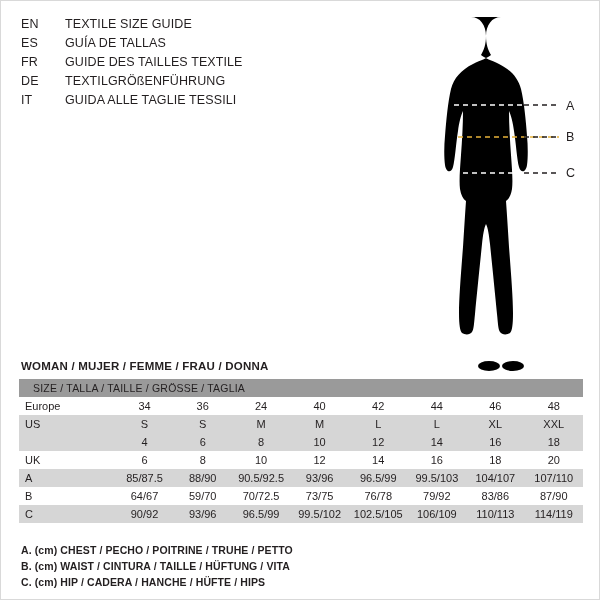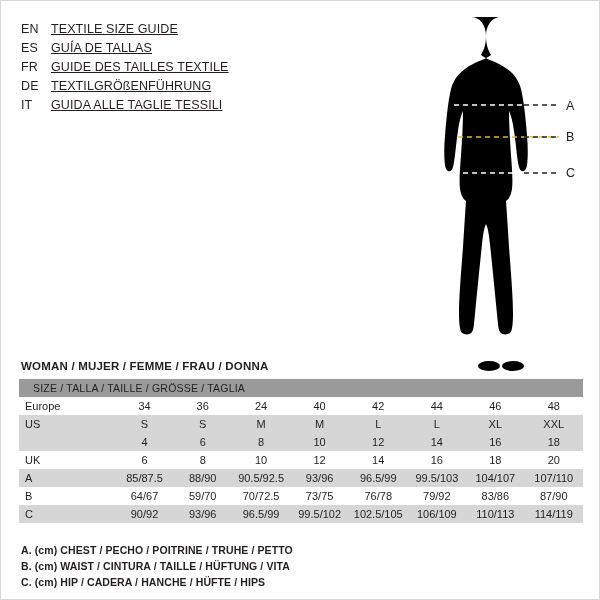--- a/index.html
+++ b/index.html
@@ -24,33 +24,33 @@
 
   
   .langs {
     position: absolute;
     left: 20px;
     top: 16px;
     width: 340px;
   }
   .lang-row {
     display: flex;
-    align-items: flex-end;
+    align-items: flex-start;
     height: 19px;
     font-size: 12.5px;
     letter-spacing: 0.1px;
+    gap: 14px;
   }
   .lang-code {
     width: 30px;
     flex: 0 0 30px;
     color: #231f20;
   }
   .lang-text {
     color: #231f20;
-    text-decoration: underline;
   }
 
   
   .figure-wrap {
     position: absolute;
     left: 395px;
     top: 8px;
     width: 190px;
     height: 370px;
   }

